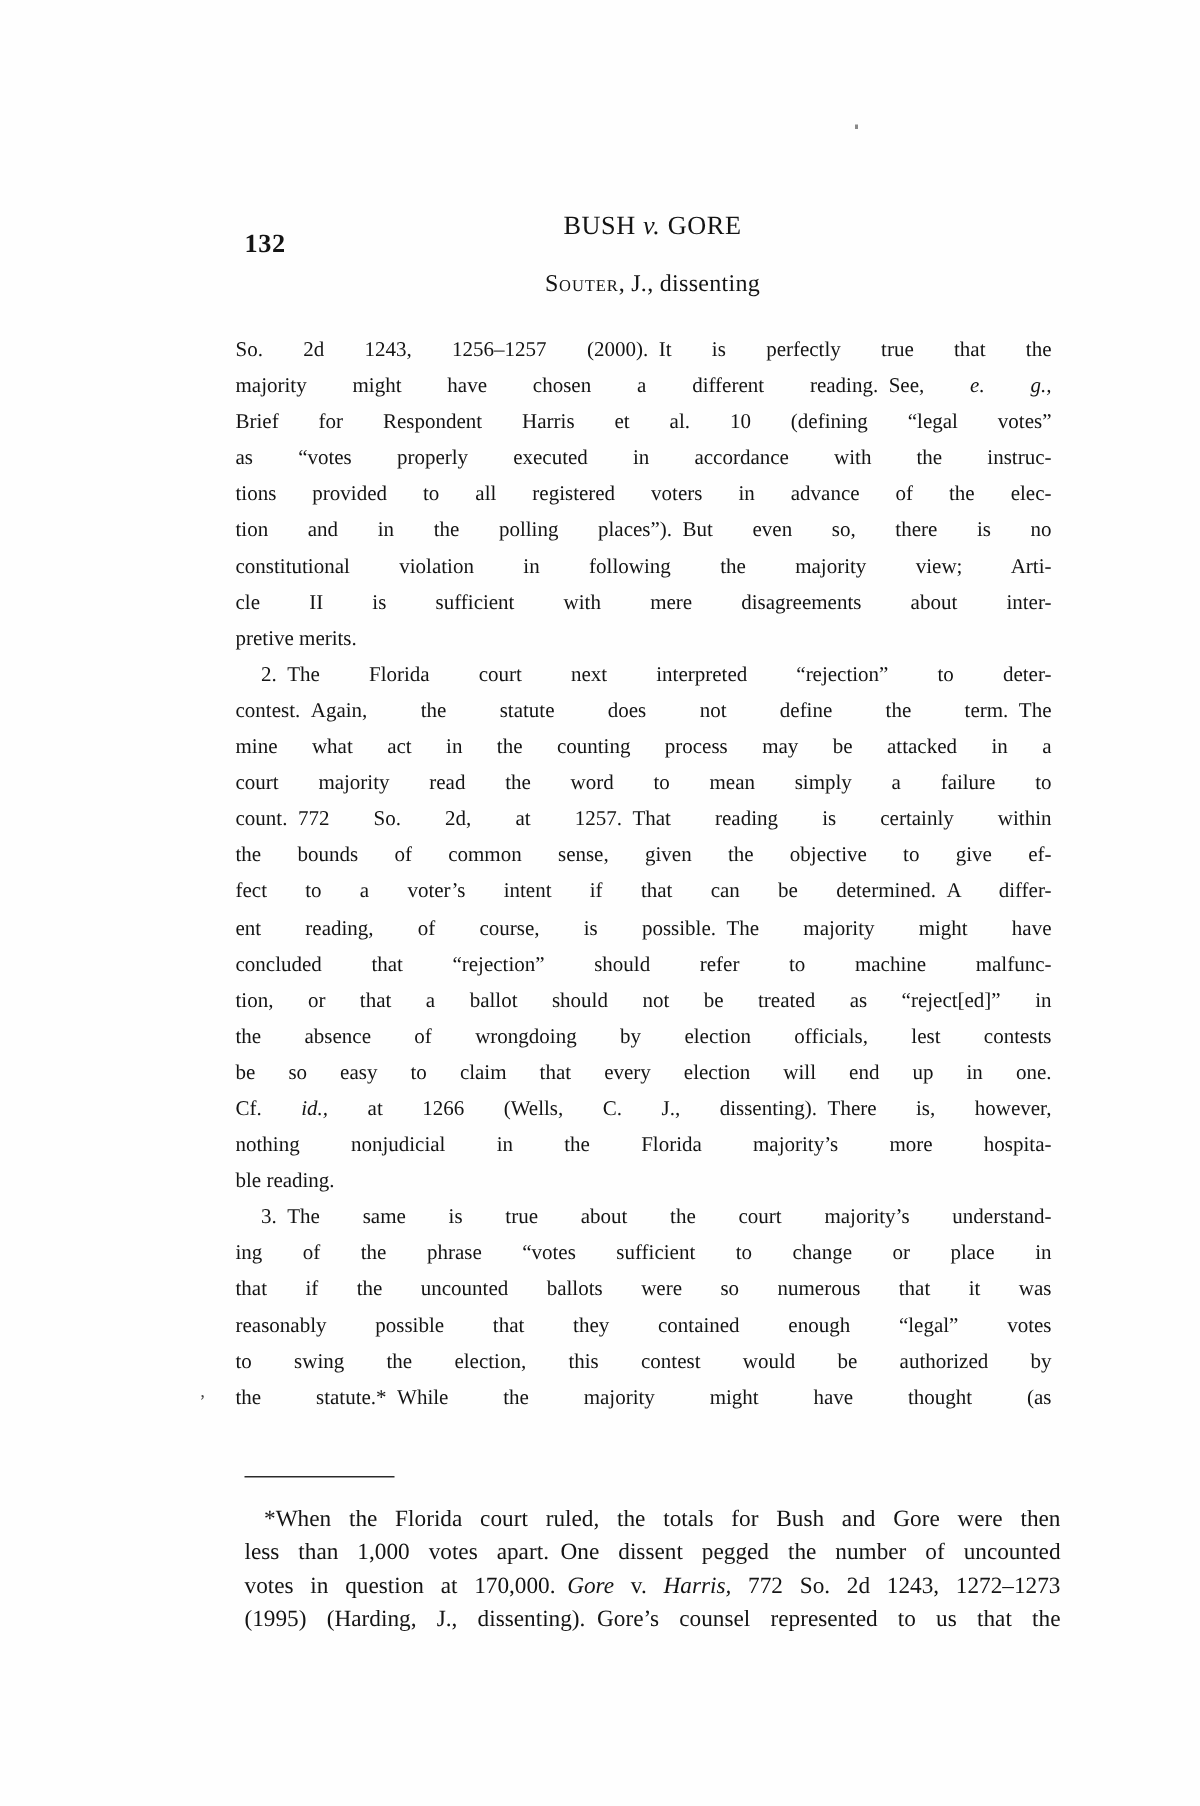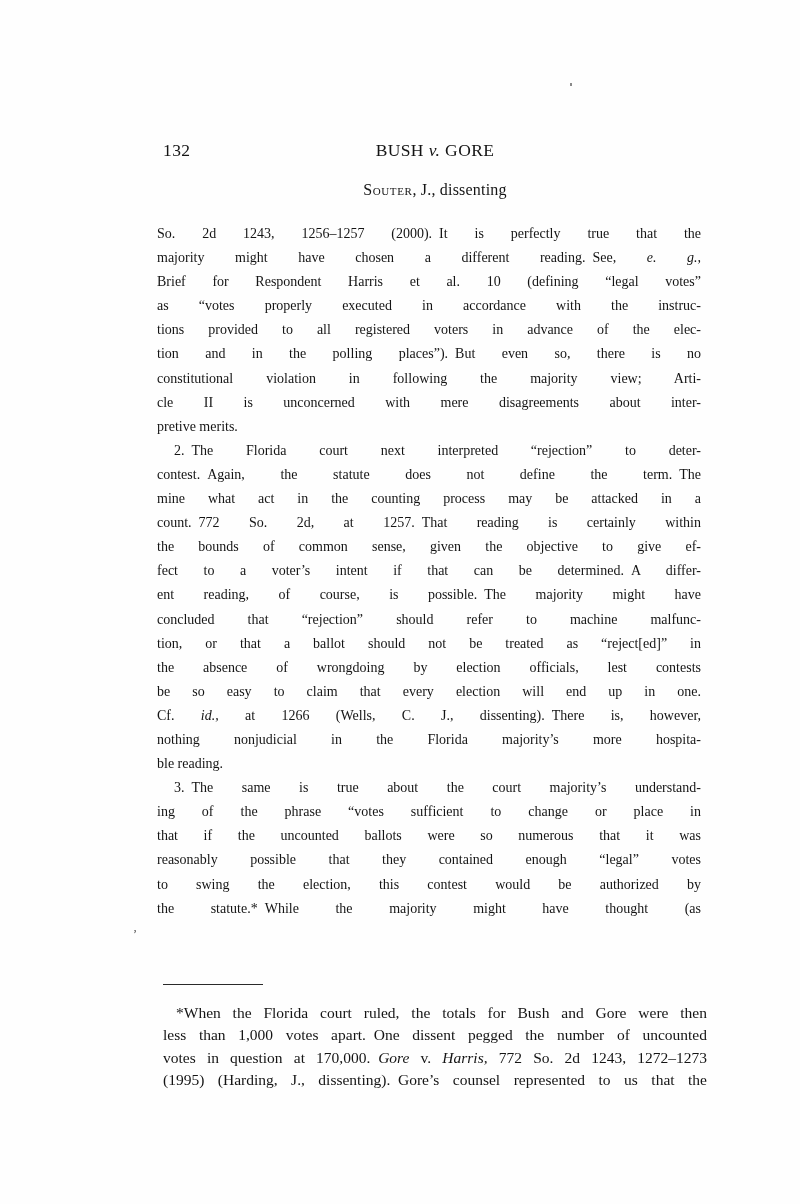--- a/index.html
+++ b/index.html
@@ -10,21 +10,21 @@
     color:#141414;
     position:relative;
     overflow:hidden;
   }
   .page { position:absolute; inset:0; background:#fefefe; }
 
   .header-row {
     position:absolute; top:140px; left:163px; width:544px;
     font-size:17.5px; letter-spacing:0.4px;
   }
-  .page-num { position:absolute; left:0; top:0; }
+  .page-num { position:absolute; left:0; top:12px;font-weight:bold; }
   .running-head { display:block; text-align:center; }
 
   .attribution {
     position:absolute; top:181px; left:163px; width:544px;
     text-align:center; font-size:16px; letter-spacing:0.2px;
   }
 
   .body-text {
     position:absolute; top:222px; left:157px; width:544px;
     font-size:14px; line-height:24.1px;
@@ -69,27 +69,28 @@
 
   <div class="body-text">
       <div>
         <div class="line"><span>So. 2d 1243, 1256–1257 (2000). It is perfectly true that the</span></div>
         <div class="line"><span>majority might have chosen a different reading. See, </span><span class="it">e. g.,</span></div>
         <div class="line"><span>Brief for Respondent Harris et al. 10 (defining “legal votes”</span></div>
         <div class="line"><span>as “votes properly executed in accordance with the instruc-</span></div>
         <div class="line"><span>tions provided to all registered voters in advance of the elec-</span></div>
         <div class="line"><span>tion and in the polling places”). But even so, there is no</span></div>
         <div class="line"><span>constitutional violation in following the majority view; Arti-</span></div>
-        <div class="line"><span>cle II is unconcerned with mere disagreements about inter-</span></div>
+        <div class="line"><span>cle II is sufficient with mere disagreements about inter-</span></div>
         <div class="line end"><span>pretive merits.</span></div>
       </div>
       <div>
         <div class="line indent"><span>2. The Florida court next interpreted “rejection” to deter-</span></div>
         <div class="line"><span>contest. Again, the statute does not define the term. The</span></div>
         <div class="line"><span>mine what act in the counting process may be attacked in a</span></div>
+        <div class="line"><span>court majority read the word to mean simply a failure to</span></div>
         <div class="line"><span>count. 772 So. 2d, at 1257. That reading is certainly within</span></div>
         <div class="line"><span>the bounds of common sense, given the objective to give ef-</span></div>
         <div class="line"><span>fect to a voter’s intent if that can be determined. A differ-</span></div>
         <div class="line"><span>ent reading, of course, is possible. The majority might have</span></div>
         <div class="line"><span>concluded that “rejection” should refer to machine malfunc-</span></div>
         <div class="line"><span>tion, or that a ballot should not be treated as “reject[ed]” in</span></div>
         <div class="line"><span>the absence of wrongdoing by election officials, lest contests</span></div>
         <div class="line"><span>be so easy to claim that every election will end up in one.</span></div>
         <div class="line"><span>Cf. </span><span class="it">id.,</span><span> at 1266 (Wells, C. J., dissenting). There is, however,</span></div>
         <div class="line"><span>nothing nonjudicial in the Florida majority’s more hospita-</span></div>

